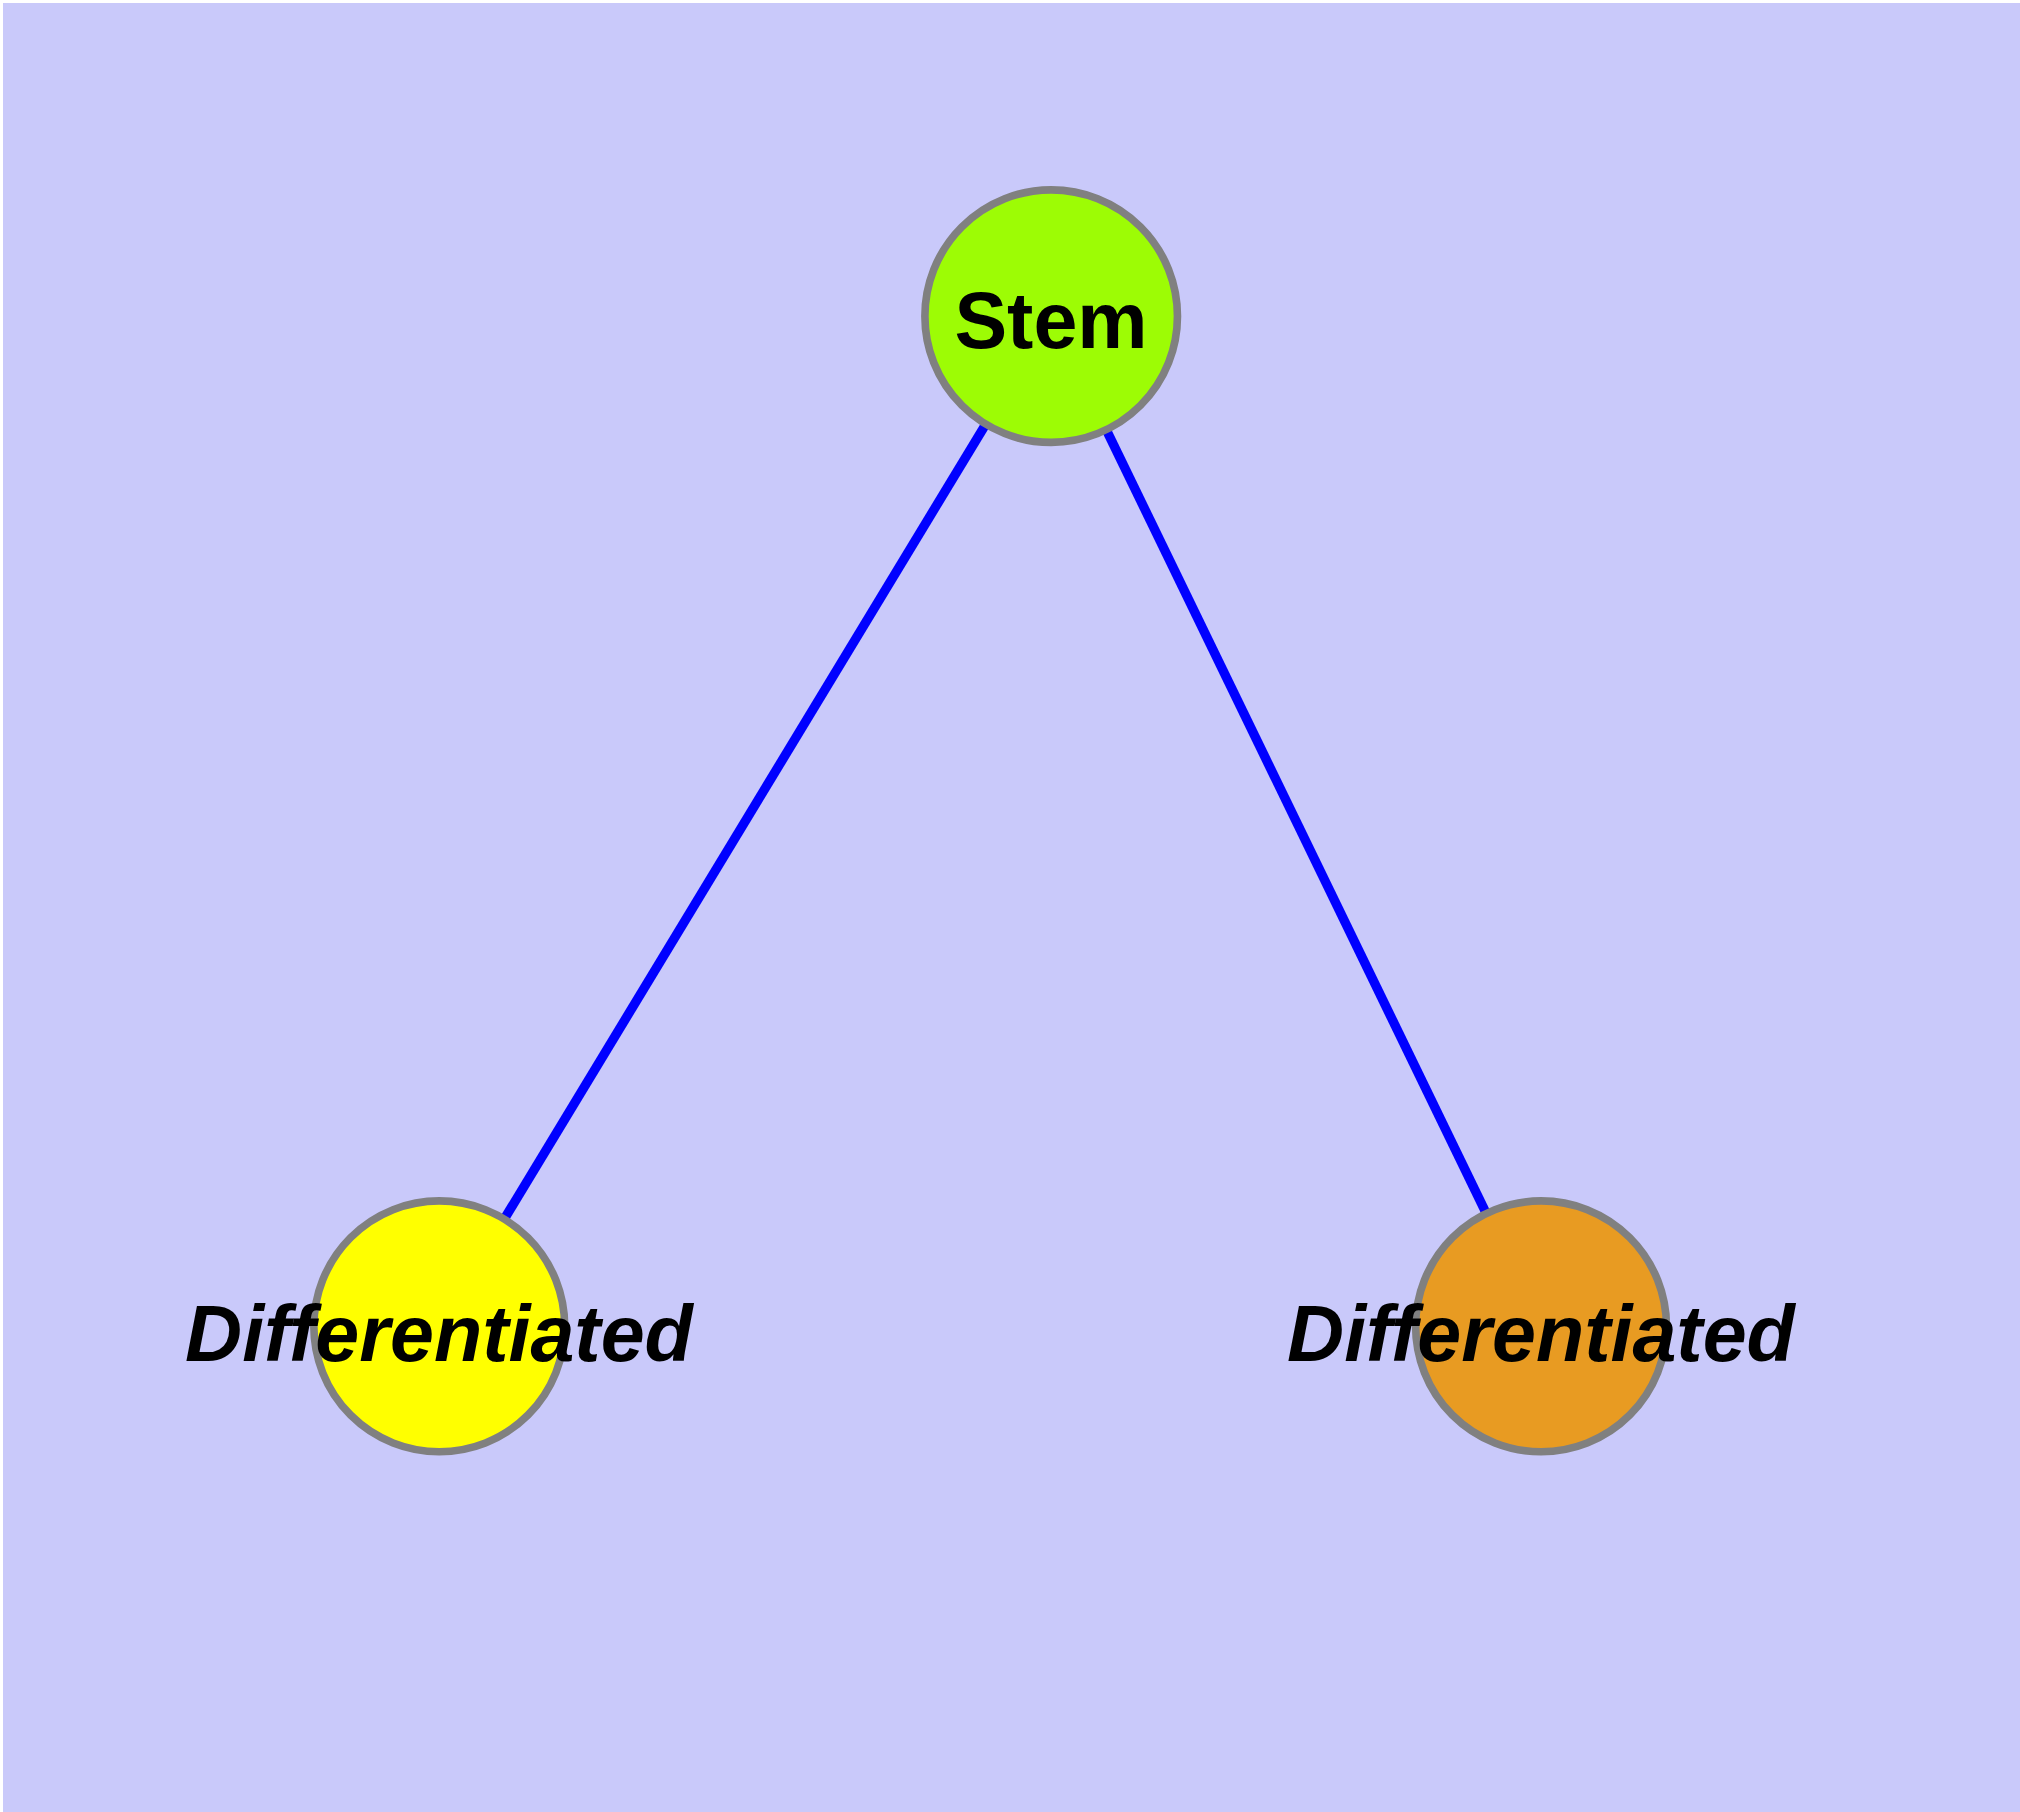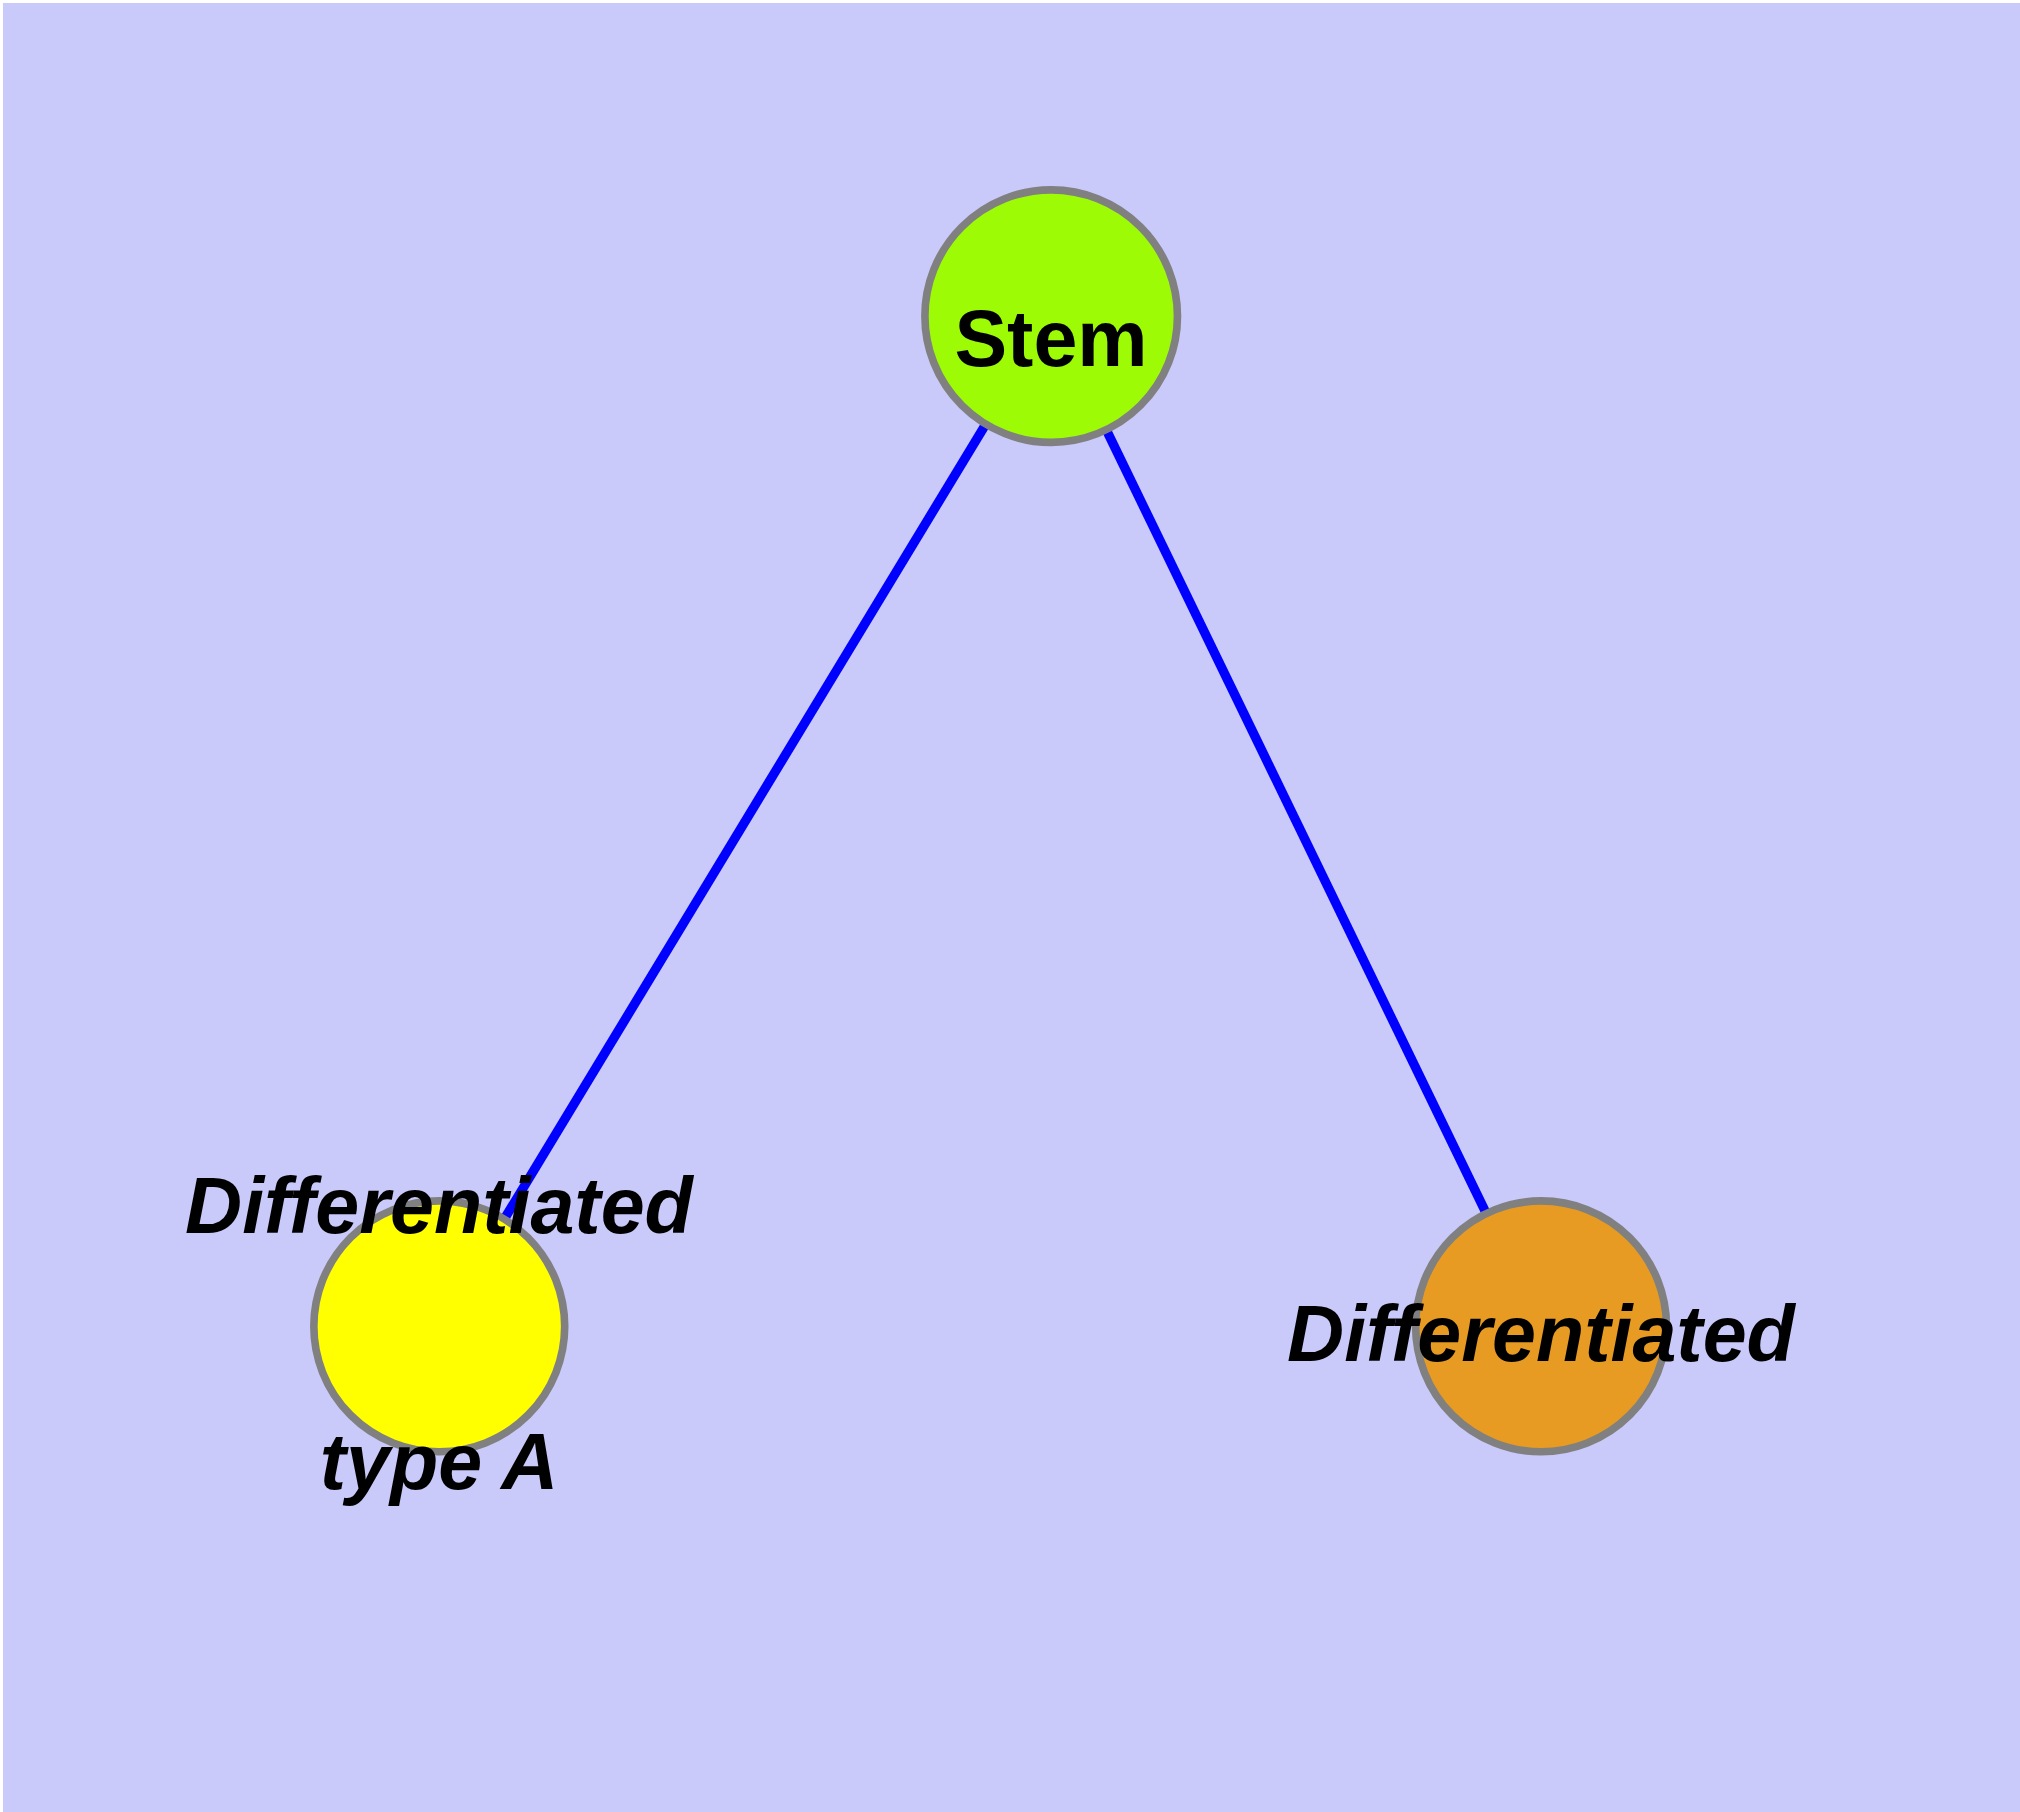--- a/index.html
+++ b/index.html
@@ -71,24 +71,23 @@
       <line class="edge-line" x1="1240" y1="373" x2="518" y2="1565"></line>
       <line class="edge-line" x1="1240" y1="373" x2="1818" y2="1565"></line>
     </g>
     <g>
       <circle class="node-circle" cx="1240" cy="373" r="149" fill="#9dfc05"></circle>
       <circle class="node-circle" cx="518" cy="1565" r="148" fill="#ffff00"></circle>
       <circle class="node-circle" cx="1818" cy="1565" r="148" fill="#e89b22"></circle>
     </g>
   </svg>
 
-  <div class="node-label label-stem" style="left:1051px; top:339px;text-align:right;">Stem</div>
+  <div class="node-label label-stem" style="left:1051px; top:321px;text-align:right;">Stem</div>
 
   <div class="node-label label-leaf" style="left:439px; top:1333px;">
     <div>Differentiated</div>
-    <div>type A</div>
   </div>
 
   <div class="node-label label-leaf" style="left:1541px; top:1333px;">
     <div>Differentiated</div>
   </div>
 </div>
 
 
 </body></html>

